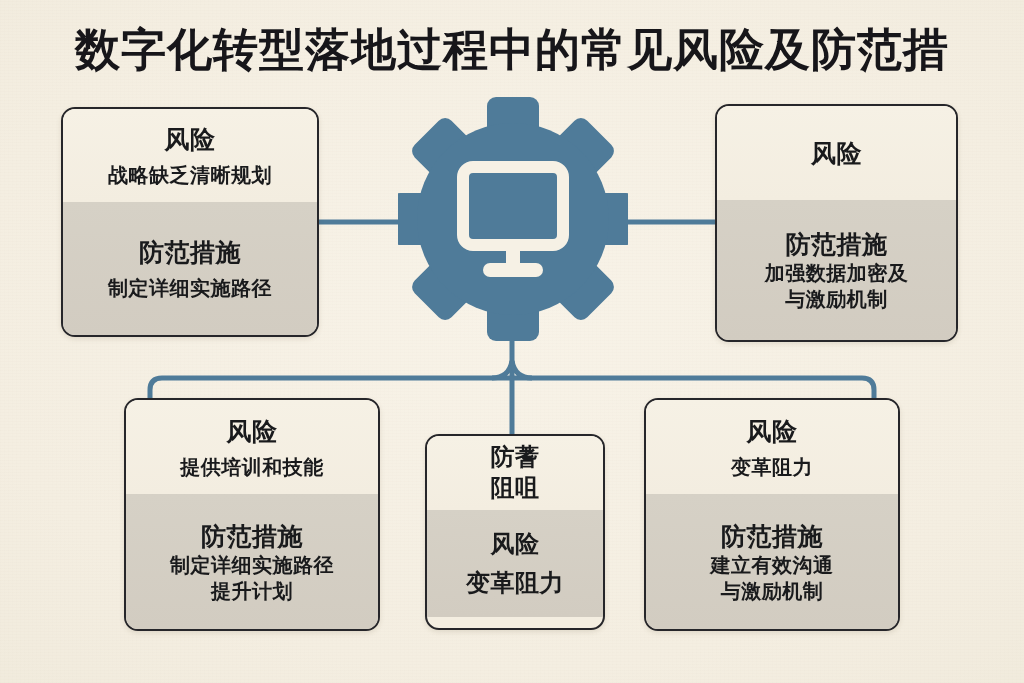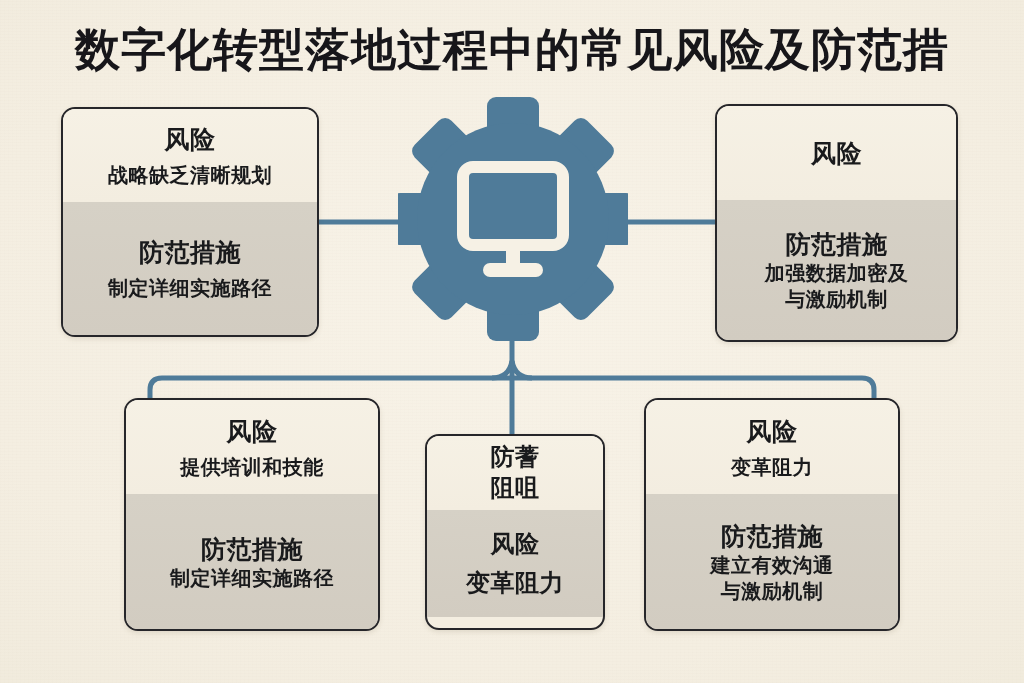--- a/index.html
+++ b/index.html
@@ -217,20 +217,21 @@
   </div>
 
   <div class="card" id="card-bl">
     <div class="card-sec sec-risk">
       <p class="lbl">风险</p>
       <p class="val">提供培训和技能</p>
     </div>
     <div class="card-sec sec-measure">
       <p class="lbl">防范措施</p>
       <p class="val tight">制定详细实施路径</p>
+      <p class="val tight">提升计划</p>
     </div>
   </div>
 
   <div class="card" id="card-bm">
     <div class="card-sec sec-risk">
       <p class="lbl">防蓍</p>
       <p class="lbl">阻咀</p>
     </div>
     <div class="card-sec sec-measure">
       <p class="lbl">风险</p>

